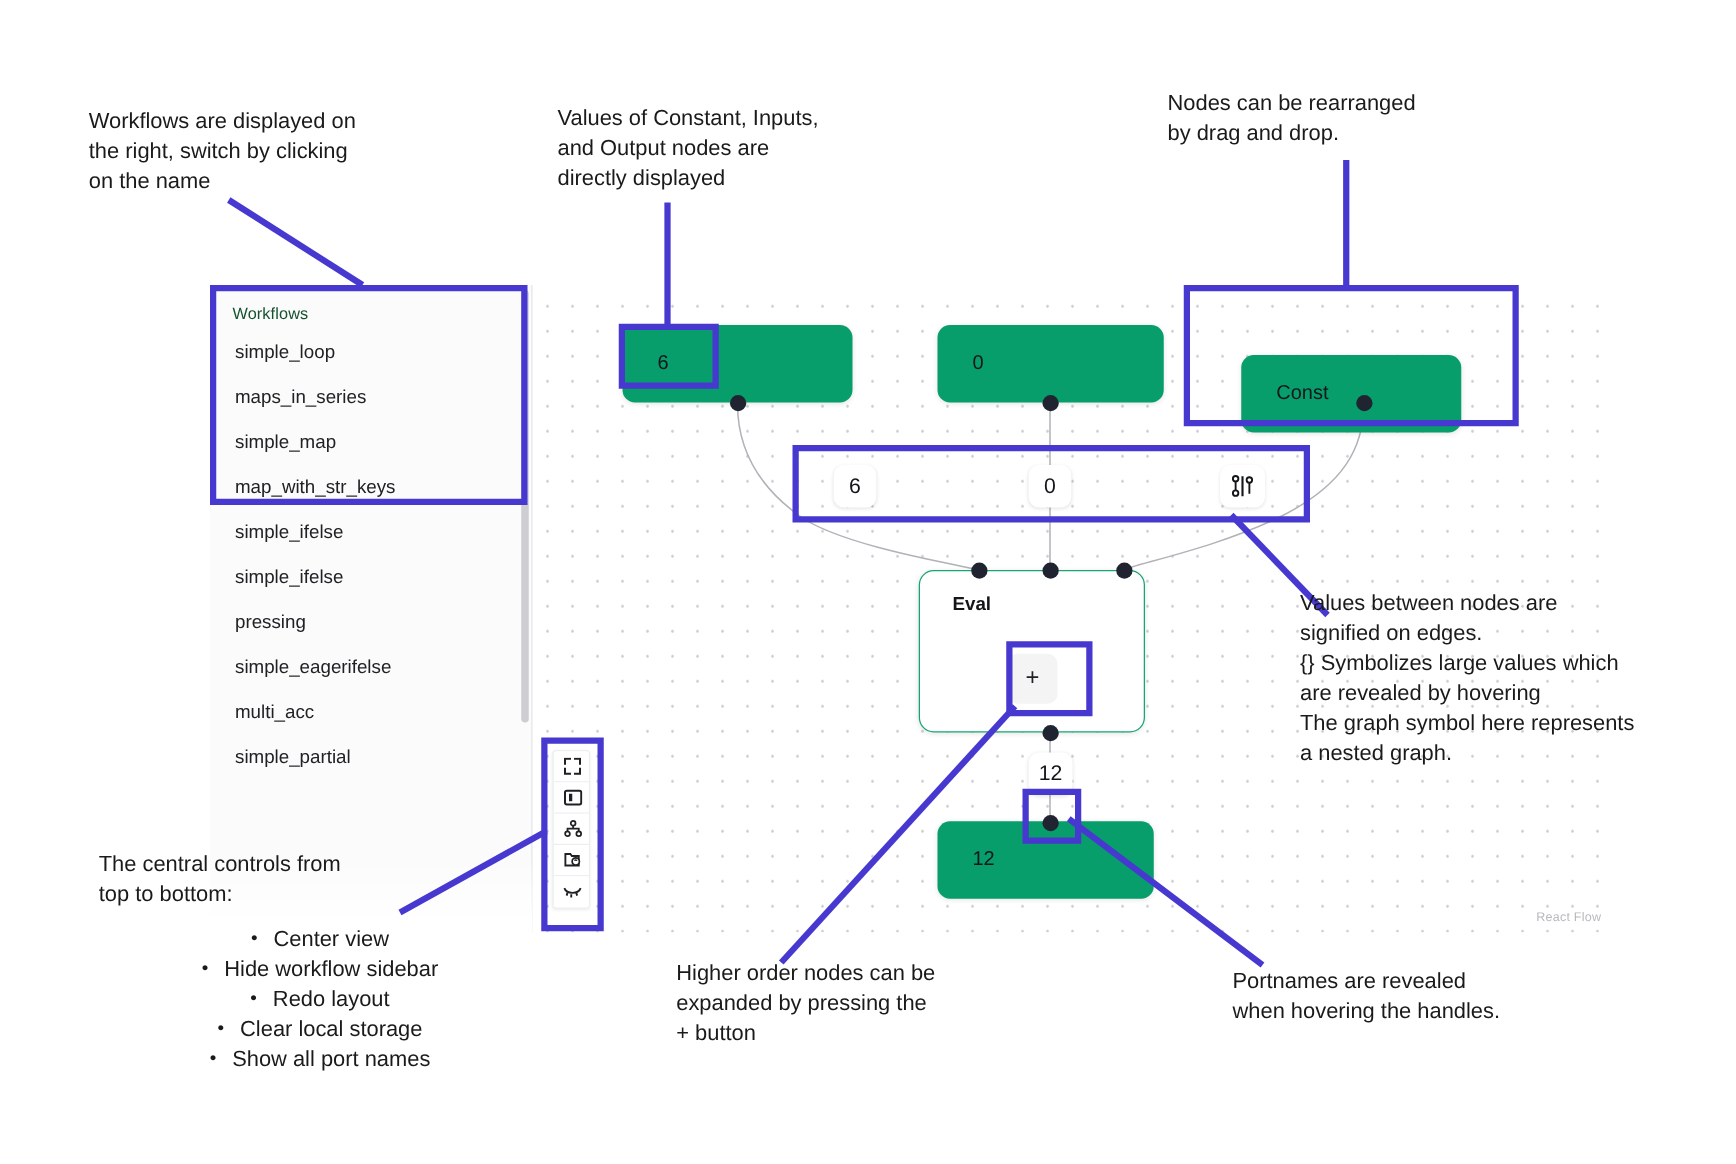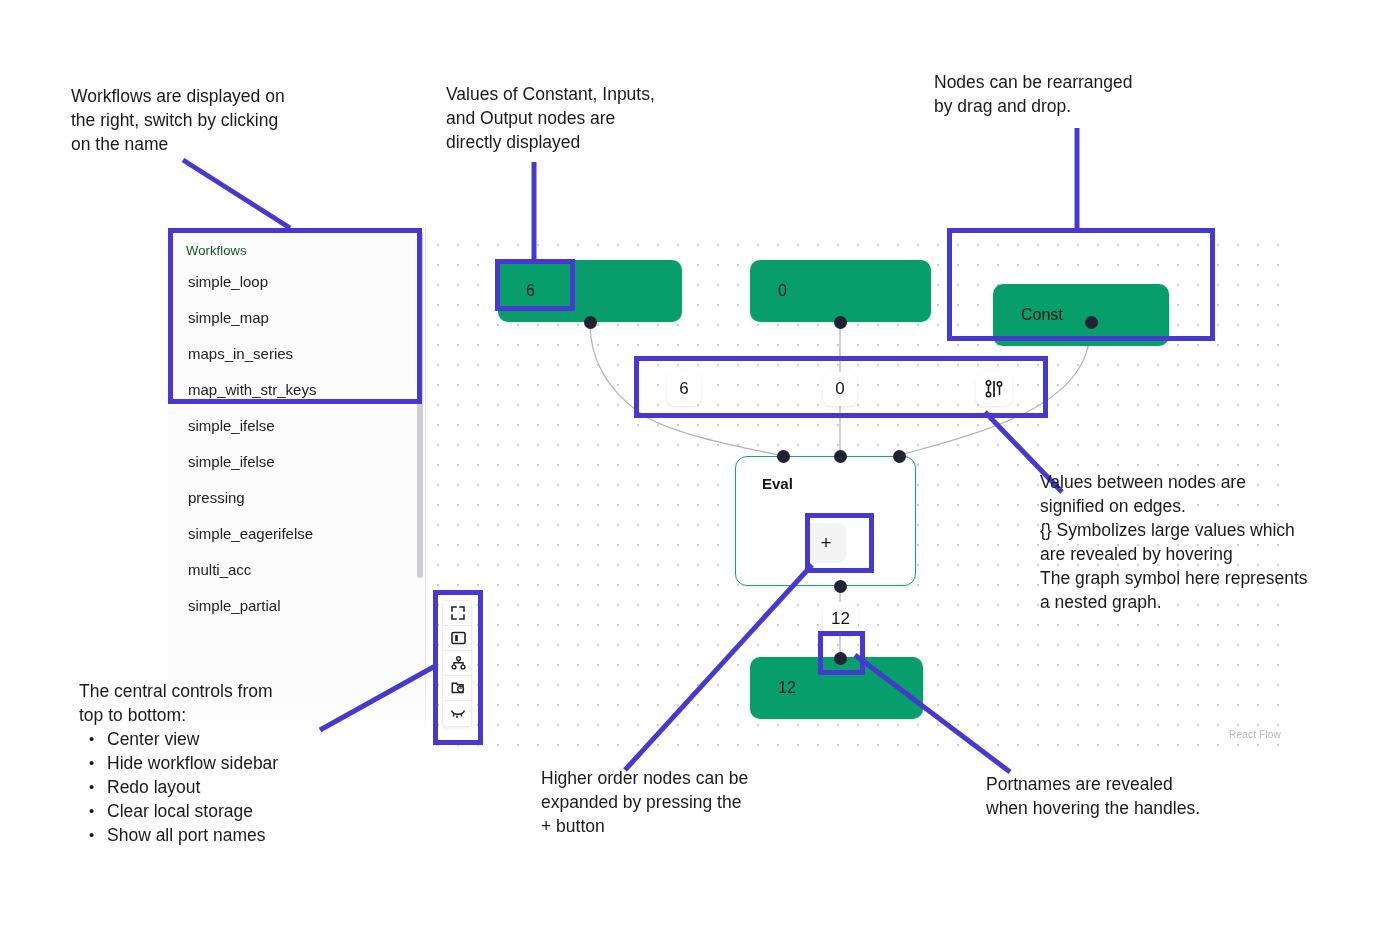--- a/index.html
+++ b/index.html
@@ -199,23 +199,24 @@
     font-size: 17.5px;
     line-height: 24px;
     color: #1a1a1a;
     white-space: pre-line;
   }
   .anno-list {
     position: absolute;
     font-size: 17.5px;
     line-height: 24px;
     color: #1a1a1a;
-    margin: 0;
+    margin: 12px;
     padding-left: 28px;
     list-style: none;
+    text-align: center;
   }
   .anno-list li::before {
     content: "\2022";
     position: absolute;
     margin-left: -18px;
     font-size: 15px;
   }
   .hl-box {
     position: absolute;
     border: 5px solid #4739d0;
@@ -295,22 +296,22 @@
       </div>
       <div class="handle" style="left:409px; top:424px;"></div>
 
       <div id="attribution">React Flow</div>
     </div>
 
     <div id="sidebar">
       <div id="sidebar-title">Workflows</div>
       <div id="sidebar-list">
         <div class="wf-item">simple_loop</div>
+        <div class="wf-item">maps_in_series</div>
         <div class="wf-item">simple_map</div>
-        <div class="wf-item">maps_in_series</div>
         <div class="wf-item">map_with_str_keys</div>
         <div class="wf-item">simple_ifelse</div>
         <div class="wf-item">simple_ifelse</div>
         <div class="wf-item">pressing</div>
         <div class="wf-item">simple_eagerifelse</div>
         <div class="wf-item">multi_acc</div>
         <div class="wf-item">simple_partial</div>
       </div>
       <div id="sidebar-scrollbar"></div>
       <div id="sidebar-fade"></div>

